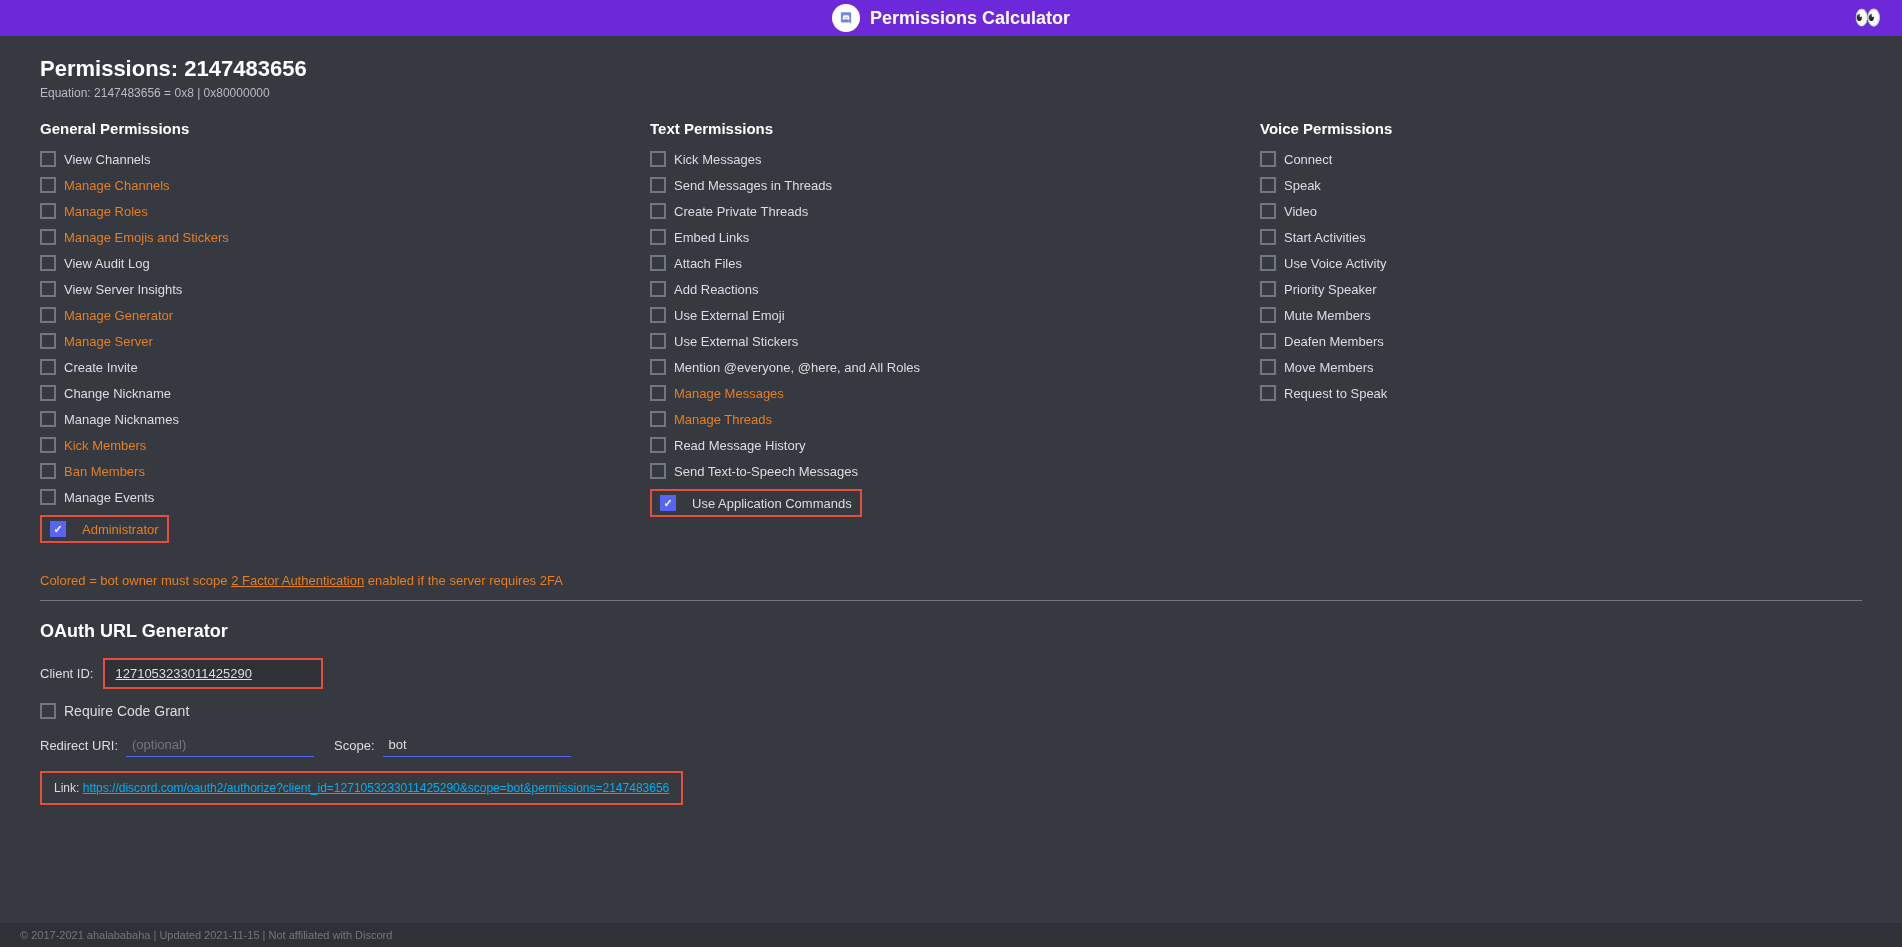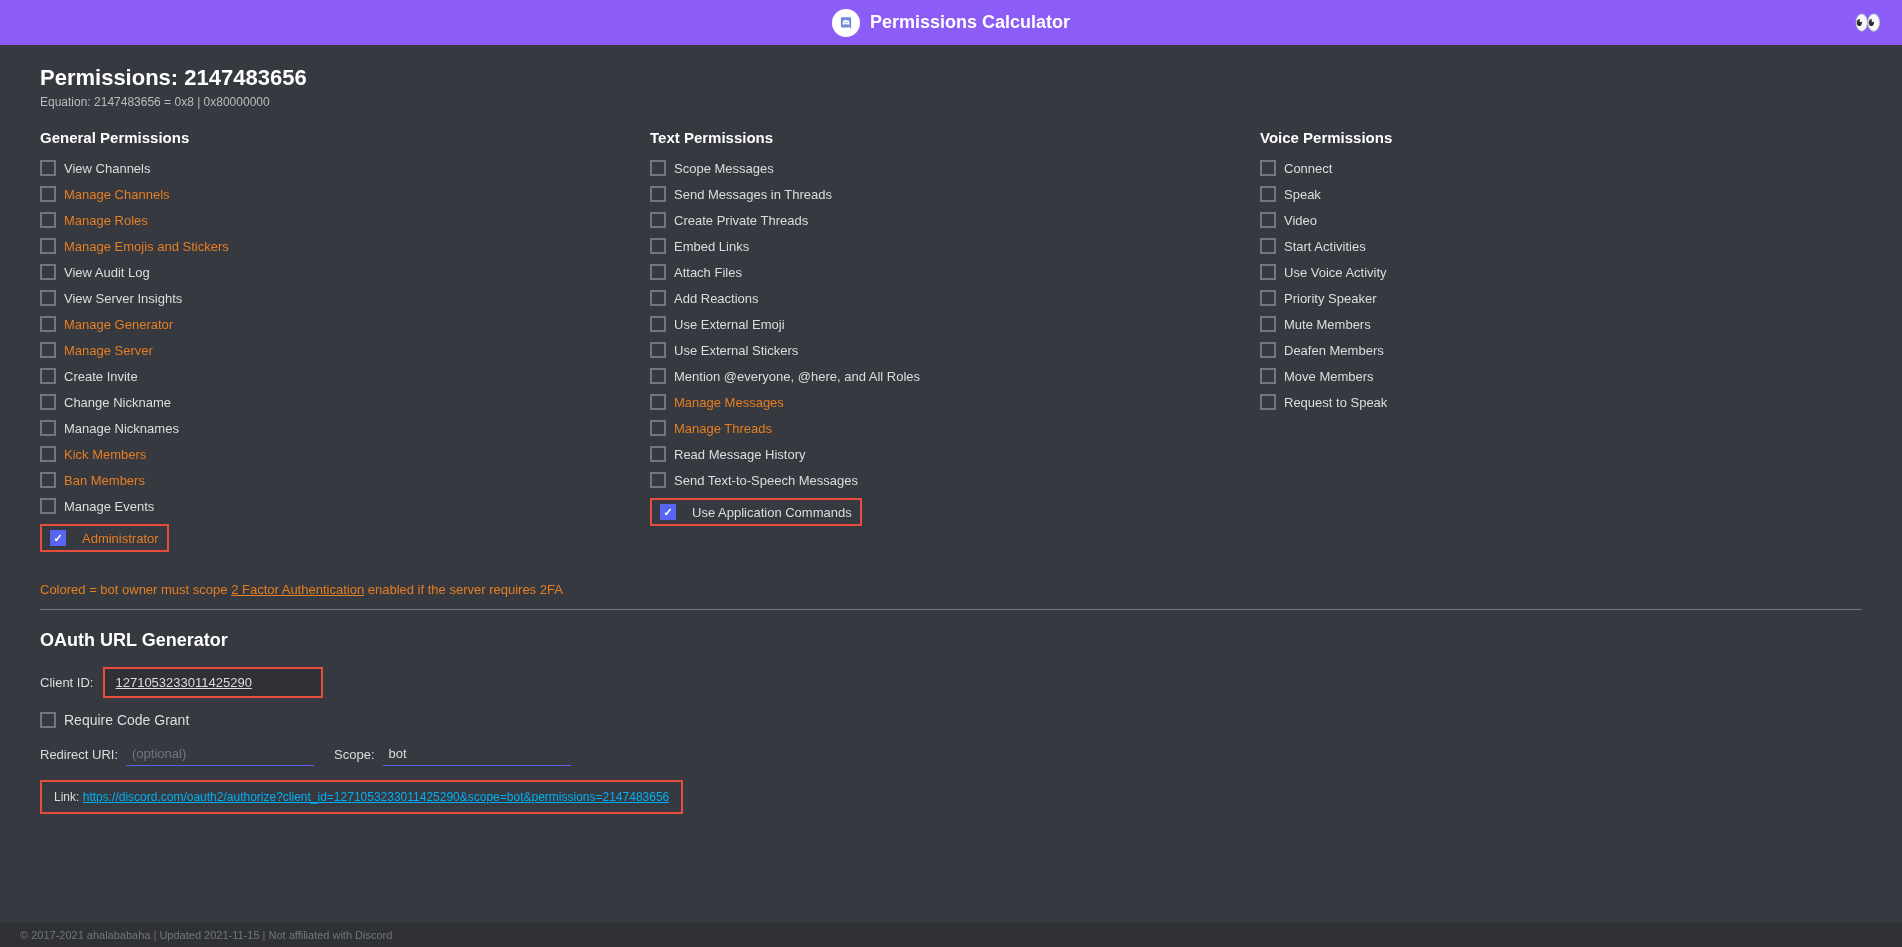--- a/index.html
+++ b/index.html
@@ -5,26 +5,26 @@
     * { box-sizing: border-box; margin: 0; padding: 0; }
     body {
       background-color: #36393f;
       color: #dcddde;
       font-family: 'Segoe UI', Arial, sans-serif;
       font-size: 14px;
       min-height: 947px;
     }
     
     #titlebar {
-      background-color: #8b5cf6;
+      background-color: #6d28d9;
       display: flex;
       justify-content: center;
       padding: 10px 20px;
       position: relative;
-      height: 45px;
+      height: 36px;
     }
     #titlebar-title {
       color: white;
       font-size: 18px;
       font-weight: 600;
       display: flex;
       align-items: center;
       gap: 10px;
     }
     #titlebar-icon {
@@ -302,21 +302,21 @@
       <div class="permission-item" style="border: 2px solid #e74c3c; padding: 4px 8px; display: inline-flex; width: fit-content;">
         <div class="perm-checkbox checked"></div>
         <label class="perm-name orange" style="margin-left: 8px;">Administrator</label>
       </div>
     </div>
 
     <div class="permission-section">
       <h3>Text Permissions</h3>
       <div class="permission-item">
         <div class="perm-checkbox"></div>
-        <label class="perm-name white">Scope Messages</label>
+        <label class="perm-name white">Kick Messages</label>
       </div>
       <div class="permission-item">
         <div class="perm-checkbox"></div>
         <label class="perm-name white">Send Messages in Threads</label>
       </div>
       <div class="permission-item">
         <div class="perm-checkbox"></div>
         <label class="perm-name white">Create Private Threads</label>
       </div>
       <div class="permission-item">

